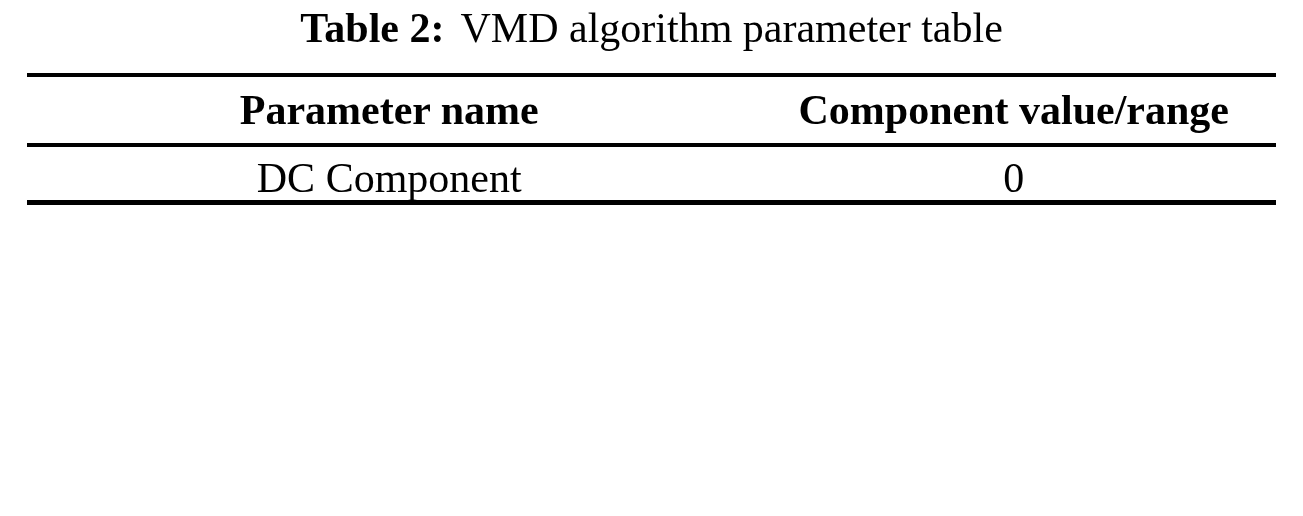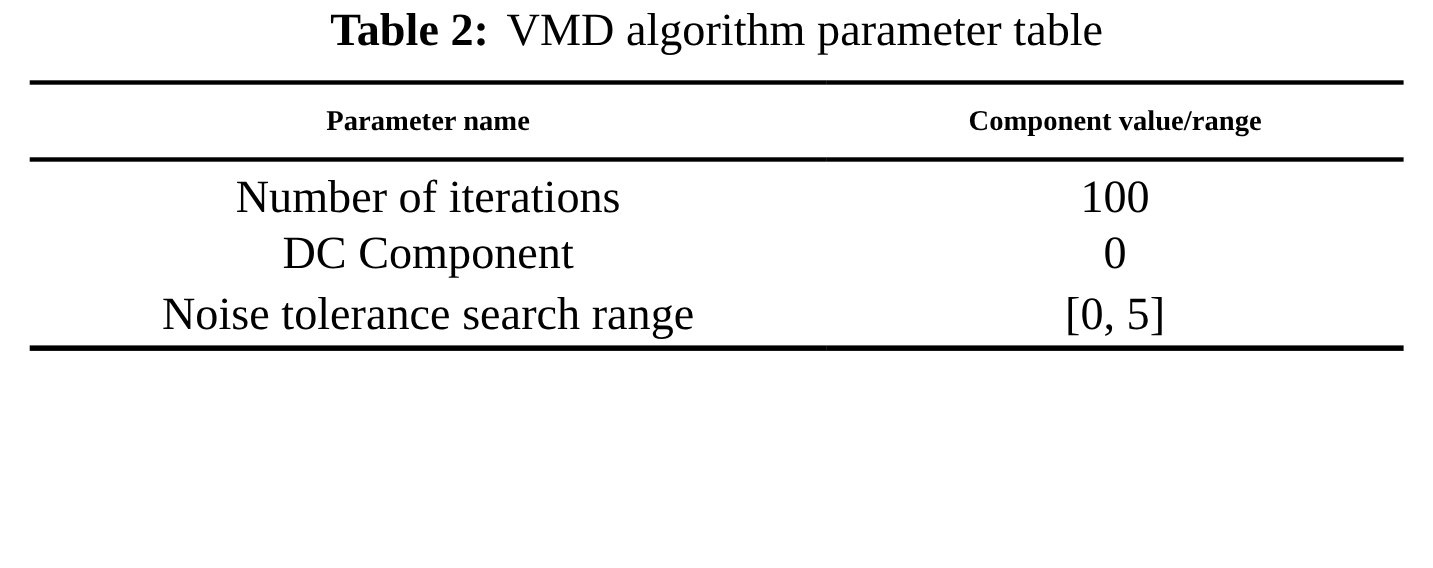--- a/index.html
+++ b/index.html
@@ -29,21 +29,21 @@
     border-collapse: collapse;
     table-layout: fixed;
     width: calc(100% - 54px);
     margin: 0 27px;
     border-top: 4px solid var(--rule-color, #000000);
     border-bottom: 5px solid var(--rule-color, #000000);
   }
   .param-table thead th {
     height: 70px;
     border-bottom: 4px solid var(--rule-color, #000000);
-    font-size: 26px;
+    font-size: 42px;
     font-weight: bold;
     text-align: center;
     vertical-align: middle;
     padding: 0;
     white-space: nowrap;
     line-height: 1;
   }
   .param-table th.col-name { width: 58%; }
   .param-table th.col-value { width: 42%; }
   .param-table tbody td {
@@ -68,27 +68,19 @@
 
   <table class="param-table">
     <thead>
       <tr>
         <th class="col-name">Parameter name</th>
         <th class="col-value">Component value/range</th>
       </tr>
     </thead>
     <tbody>
       <tr>
-        <td>Number of iterations</td>
-        <td>100</td>
-      </tr>
-      <tr>
         <td>DC Component</td>
         <td>0</td>
-      </tr>
-      <tr>
-        <td>Noise tolerance search range</td>
-        <td>[0, 5]</td>
       </tr>
     </tbody>
   </table>
 
 </div>
 
 </body></html>

